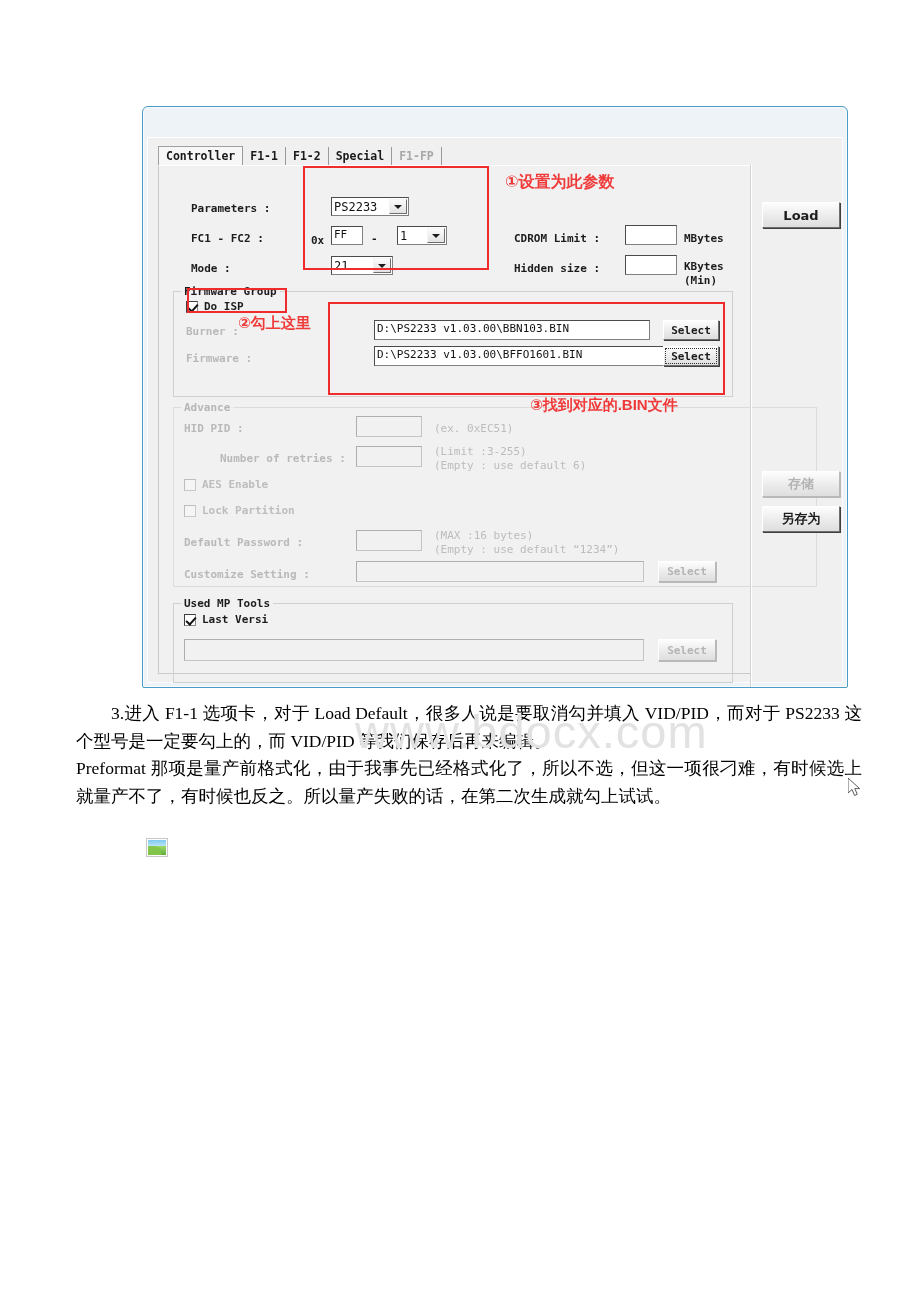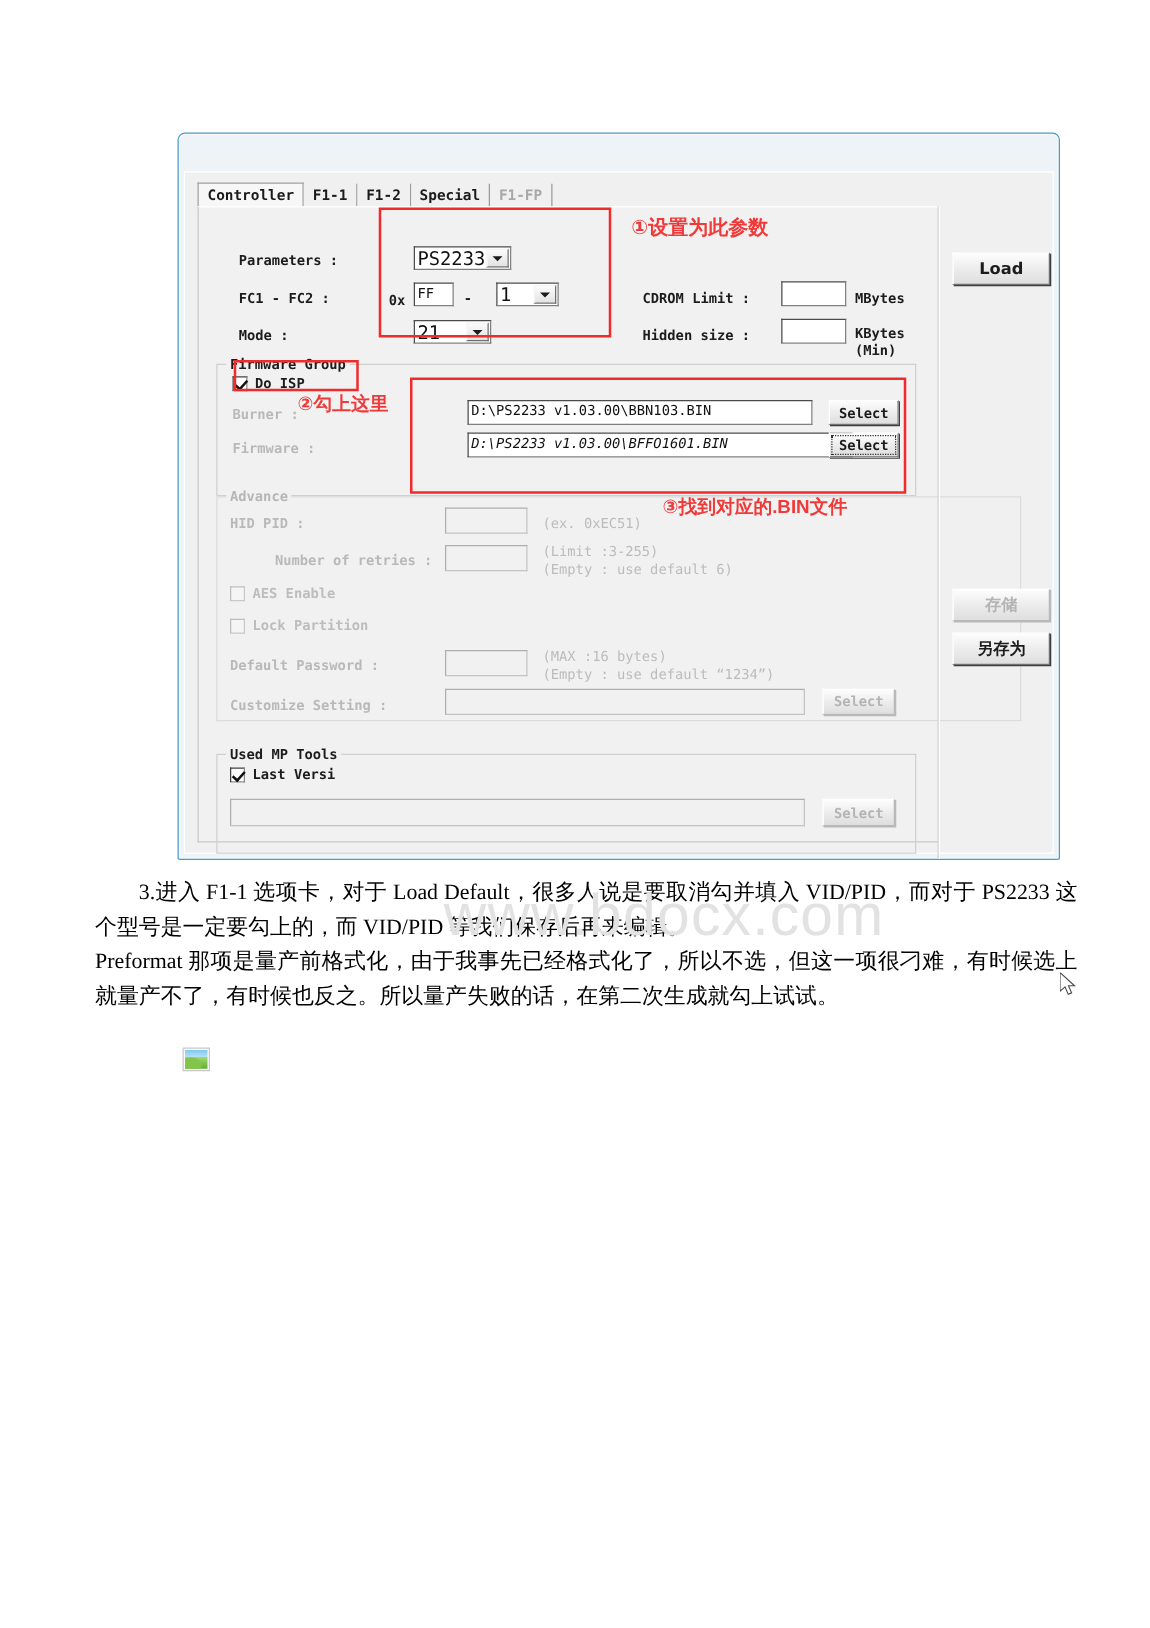--- a/index.html
+++ b/index.html
@@ -159,21 +159,21 @@
   .tbox.dis { background: #f1f1f1; border-color: #c4c4c4; border-top-color:#aeaeae; border-left-color:#aeaeae; }
 
   .combo {
     position: absolute;
     background: #ffffff;
     border: 1px solid #808080;
     border-top-color: #4b4b4b;
     border-left-color: #4b4b4b;
     box-sizing: border-box;
     font-family: "DejaVu Sans Mono", "Liberation Mono", monospace;
-    font-size: 15px;
+    font-size: 12px;
     color: #111;
     padding: 1px 2px;
     display: flex;
     align-items: center;
     white-space: nowrap;
   }
   .combo .arrowbtn {
     position: absolute;
     right: 1px; top: 1px; bottom: 1px;
     width: 16px;
@@ -418,25 +418,25 @@
           <div class="chk" style="left:12px; top:8px;">
             <span class="chkbox on"></span>
             <span class="ctext">Do ISP</span>
           </div>
 
           <div class="lbl dim" style="left:12px; top:33px;">Burner :</div>
           <div class="tbox" style="left:200px; top:28px; width:276px; height:20px;">D:\PS2233 v1.03.00\BBN103.BIN</div>
           <div class="btn" style="left:489px; top:28px; width:56px; height:20px;">Select</div>
 
           <div class="lbl dim" style="left:12px; top:60px;">Firmware :</div>
-          <div class="tbox" style="left:200px; top:54px; width:308px; height:20px;font-style:italic;">D:\PS2233 v1.03.00\BFFO1601.BIN</div>
+          <div class="tbox" style="left:200px; top:54px; width:308px; height:20px;">D:\PS2233 v1.03.00\BFFO1601.BIN</div>
           <div class="btn focusring" style="left:489px; top:54px; width:56px; height:20px;">Select</div>
         </div>
 
-        <div class="group dim" style="left:14px; top:231px; width:644px; height:180px;">
+        <div class="group dim" style="left:14px; top:241px; width:644px; height:180px;">
           <span class="gtitle">Advance</span>
 
           <div class="lbl dim" style="left:10px; top:14px;">HID PID :</div>
           <div class="tbox dis" style="left:182px; top:8px; width:66px; height:21px;"></div>
           <div class="lbl note" style="left:260px; top:14px;">(ex. 0xEC51)</div>
 
           <div class="lbl dim" style="left:10px; top:44px;padding-left:36px;">Number of retries :</div>
           <div class="tbox dis" style="left:182px; top:38px; width:66px; height:21px;"></div>
           <div class="lbl note" style="left:260px; top:37px;">(Limit :3-255)</div>
           <div class="lbl note" style="left:260px; top:51px;">(Empty : use default 6)</div>

